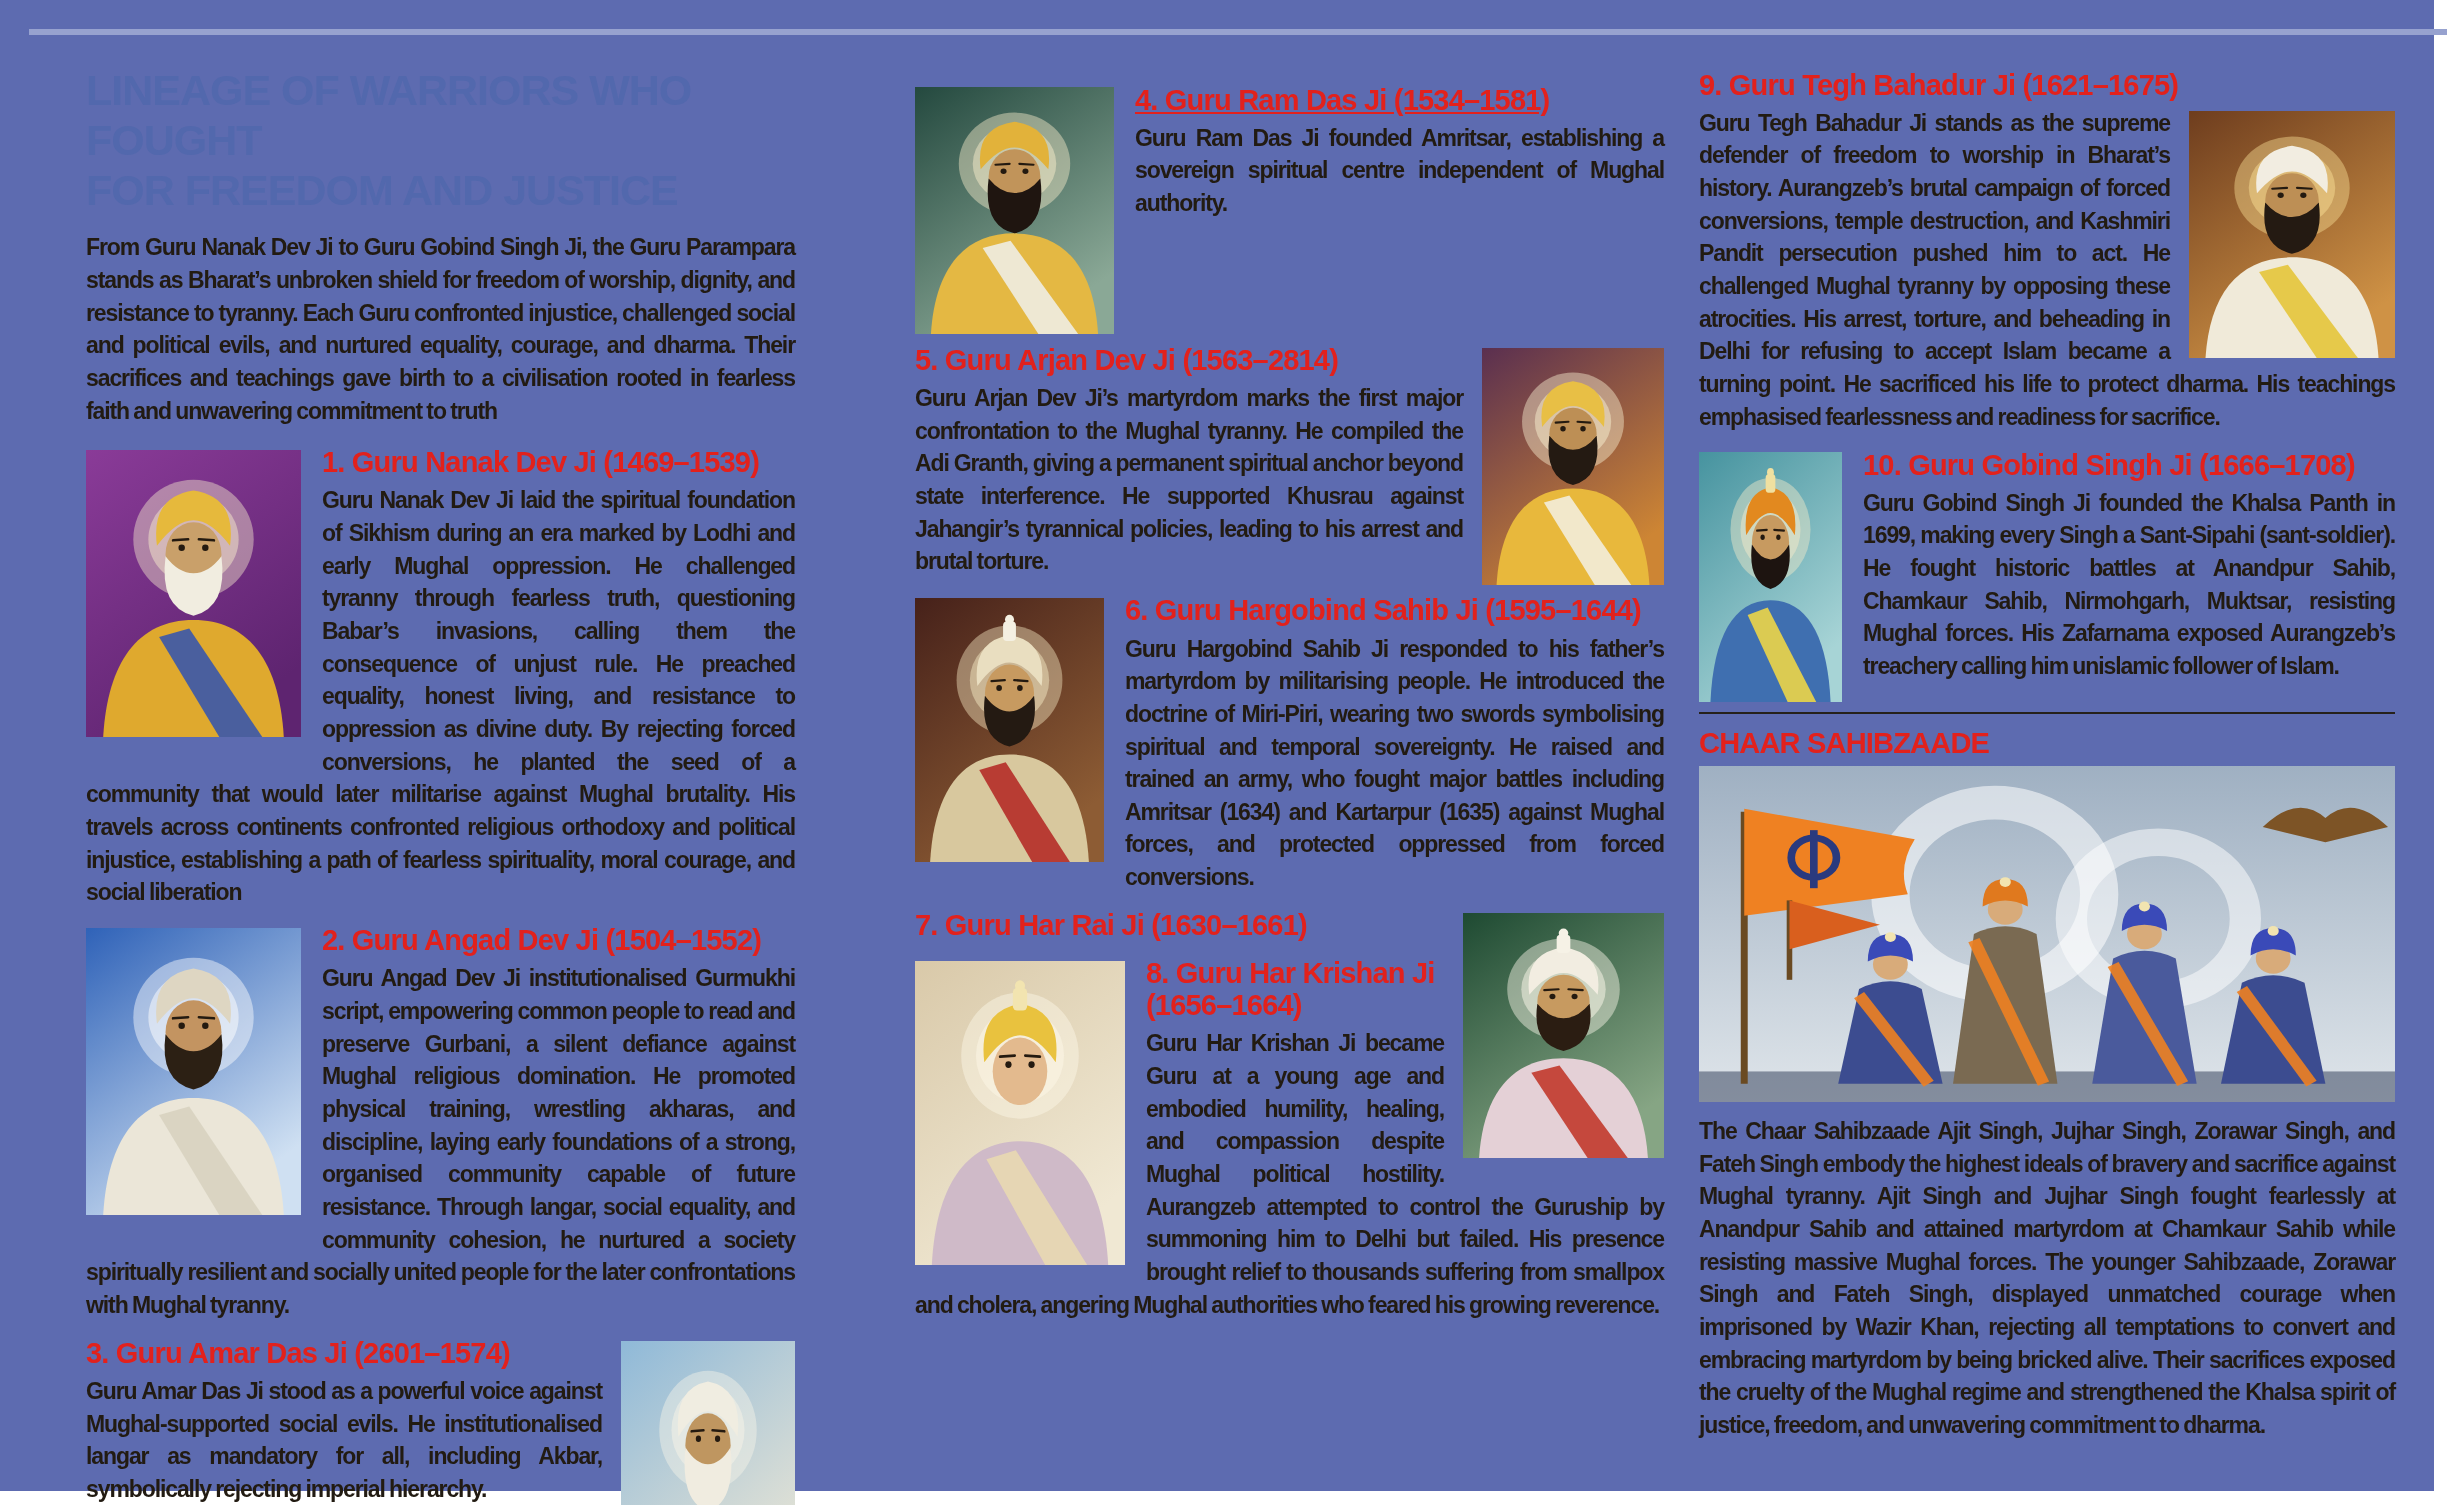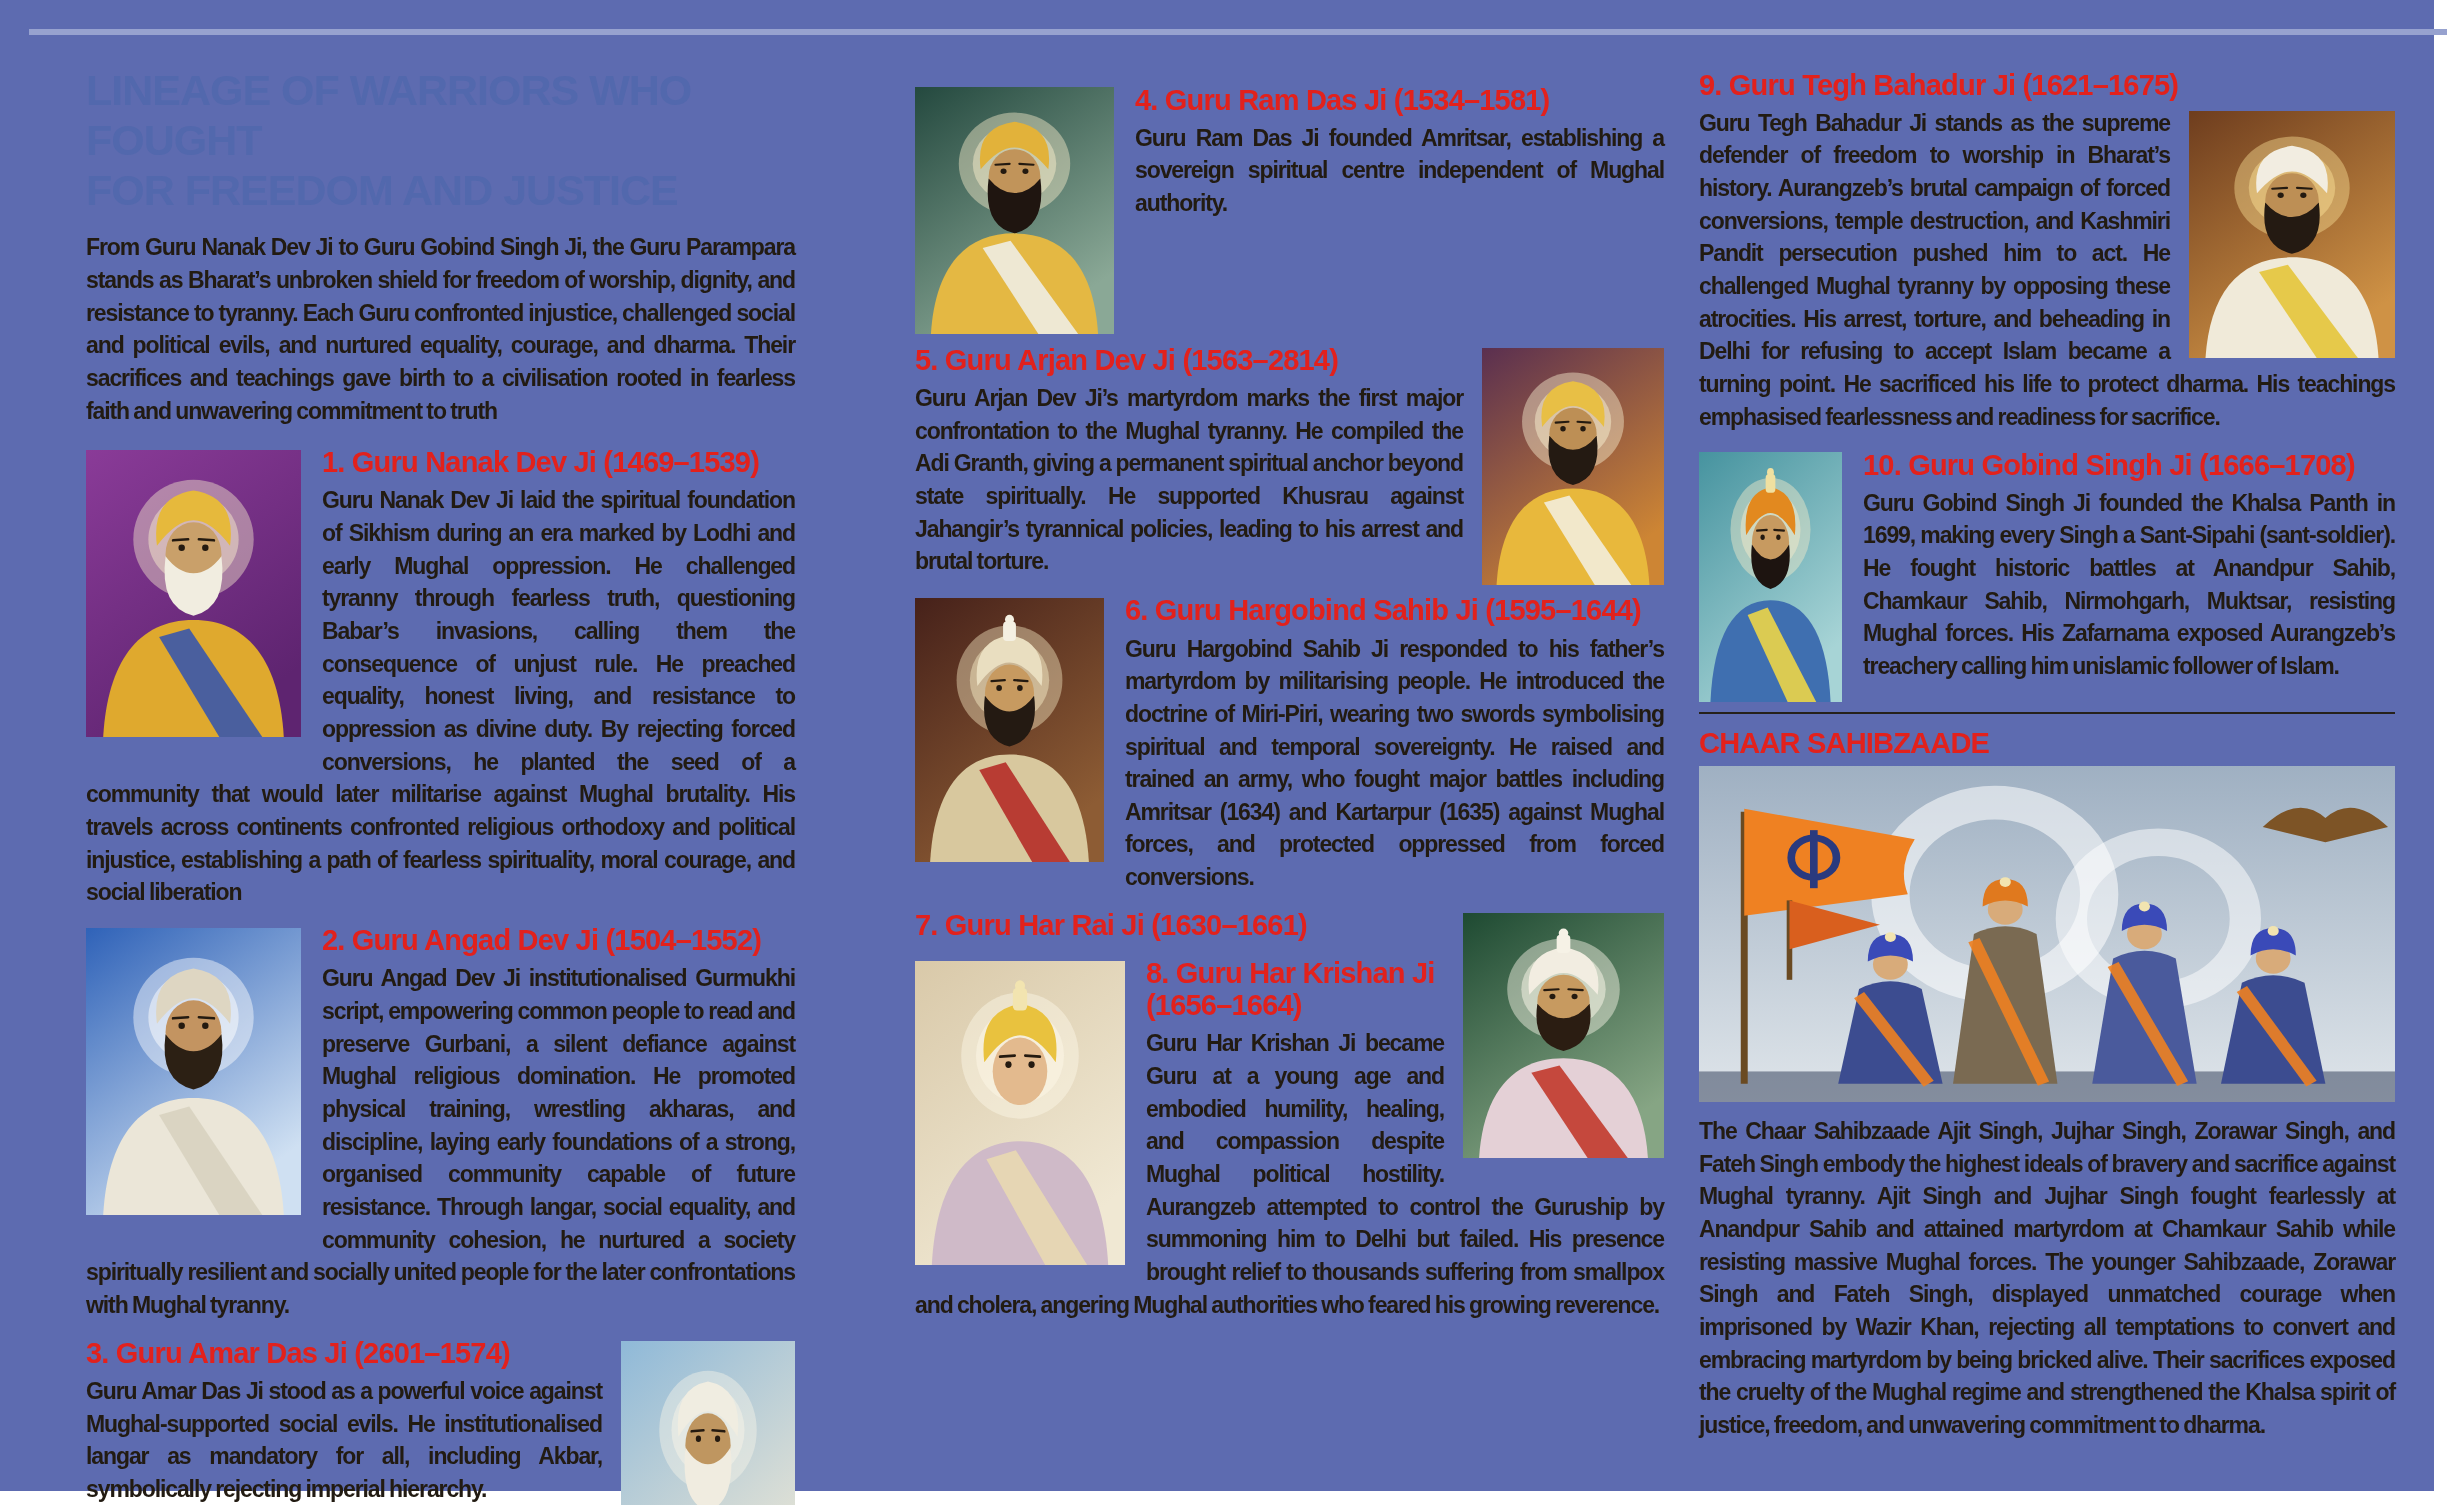--- a/index.html
+++ b/index.html
@@ -23,21 +23,21 @@
   .col1{left:54px;top:21px;width:709px;}
   .col2{left:883px;top:7.6px;width:749px;}
   .col3{left:1667px;top:7.6px;width:696px;}
   .title{margin:13.4px 0 15.3px;color:var(--title-blue);font-size:43px;line-height:1.16;
          letter-spacing:-1px;font-weight:800;}
   p.body,p.intro{margin:0 0 5.7px;font-size:23px;line-height:1.42;font-weight:700;
          text-align:justify;letter-spacing:-1.1px;word-spacing:-1px;}
   p.intro{margin-bottom:19px;}
   h2.red{margin:13.4px 0 5.7px;color:var(--heading-red);font-size:29px;line-height:1.12;
          letter-spacing:-0.8px;font-weight:800;}
-  h2.mt46{margin-top:44px;}
+  h2.mt46{margin-top:44px;text-decoration:underline;}
   h2.mt30{margin-top:29px;}
   .sec{clear:both;margin-bottom:15.3px;}
   .sec.noclear{clear:none;}
   .portrait{overflow:hidden;background:#c9bda0;}
   .portrait svg{display:block;width:100%;height:100%;}
   .fl{float:left;margin:3.8px 21px 9.6px 0;}
   .fr{float:right;margin:3.8px 0 9.6px 19px;}
   .wide{width:100%;height:336px;margin:1.9px 0 13.4px;}
   .divider{clear:both;border-top:2.9px solid #26211a;margin:21px 0 9.6px;width:100%;}
 </style>
@@ -187,21 +187,21 @@
     <path d="M40.5,42.5 L47.5,42" stroke="#241a10" stroke-width="1.2" stroke-linecap="round"></path>
     <path d="M52.5,42 L59.5,42.5" stroke="#241a10" stroke-width="1.2" stroke-linecap="round"></path>
     <circle cx="44.5" cy="46" r="1.5" fill="#241a10"></circle>
                 <circle cx="55.5" cy="46" r="1.5" fill="#241a10"></circle>
     <path d="M37,50 Q34,74 50,78 Q66,74 63,50 Q57,58 50,58 Q43,58 37,50 Z" fill="#241a12"></path>
     <path d="M33,45 Q30,22 50,19 Q70,22 67,45 Q58,33 50,33 Q42,33 33,45 Z" fill="#e8bf45"></path>
 
   </svg>
             </div>
           <h2 class="red">5. Guru Arjan Dev Ji (1563–2814)</h2>
-          <p class="body">Guru Arjan Dev Ji’s martyrdom marks the first major confrontation to the Mughal tyranny. He compiled the Adi Granth, giving a permanent spiritual anchor beyond state spiritually. He supported Khusrau against Jahangir’s tyrannical policies, leading to his arrest and brutal torture.</p>
+          <p class="body">Guru Arjan Dev Ji’s martyrdom marks the first major confrontation to the Mughal tyranny. He compiled the Adi Granth, giving a permanent spiritual anchor beyond state interference. He supported Khusrau against Jahangir’s tyrannical policies, leading to his arrest and brutal torture.</p>
         </div>
 
         <div class="sec">
           <div class="portrait fl" style="width:189px;height:264px;">
               <svg viewBox="0 0 100 135" preserveAspectRatio="none">
     <defs>
                   <linearGradient id="bg5" x1="0" y1="0" x2="0.55" y2="1">
       <stop offset="0" stop-color="#46211a"></stop>
                     <stop offset="1" stop-color="#8d5c34"></stop>
                   </linearGradient>

